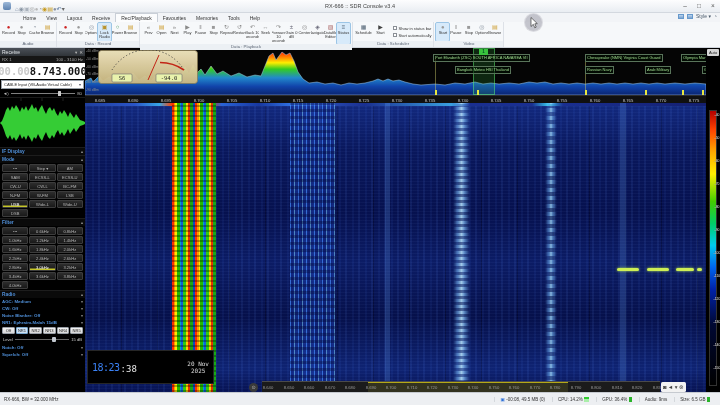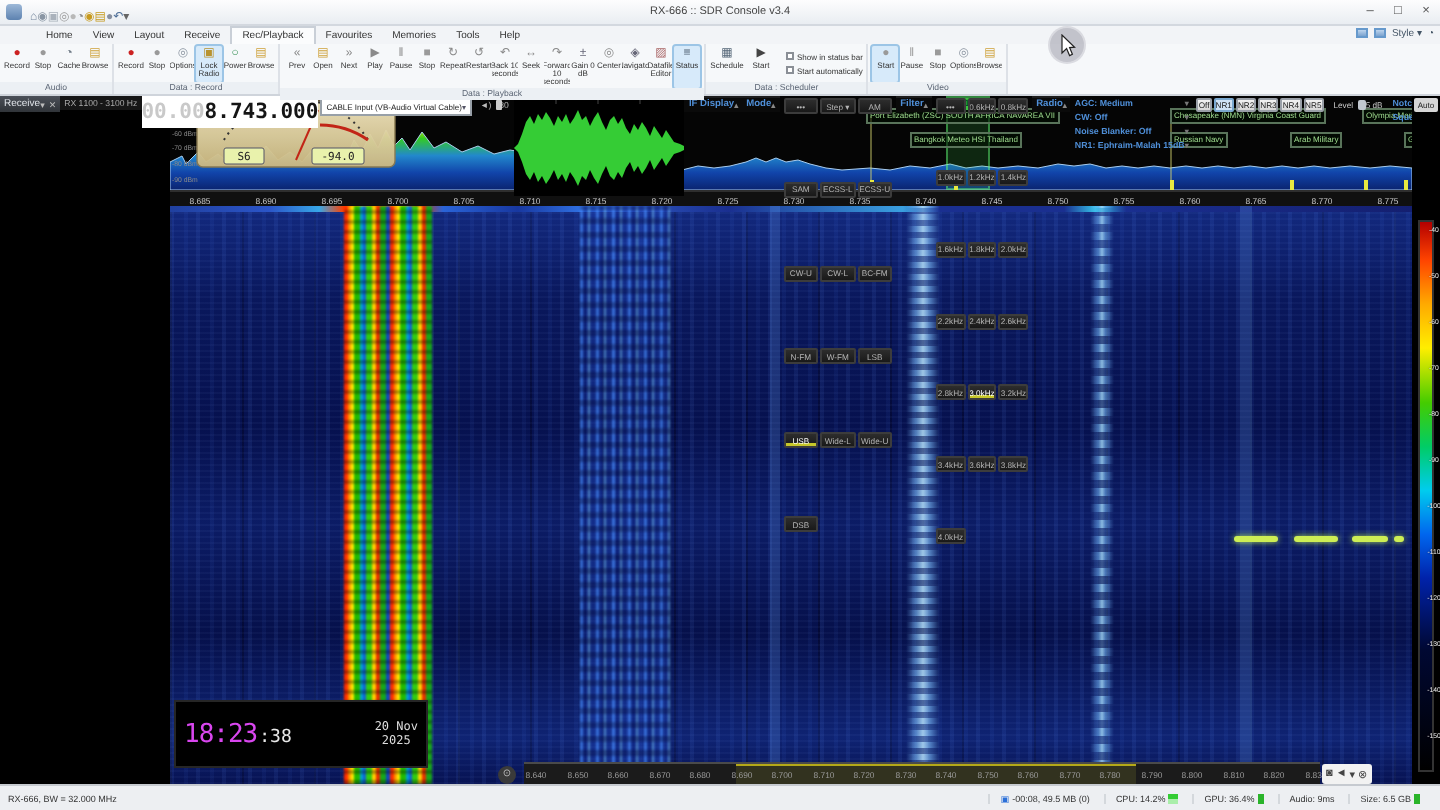--- a/index.html
+++ b/index.html
@@ -42,21 +42,21 @@
   .chkrow{display:flex;align-items:center;gap:1.5px;white-space:nowrap;}
   .chk{width:4px;height:4px;border:0.5px solid #8a8f96;background:#fff;flex:0 0 auto;}
 
   
   .cursor{position:absolute;left:524px;top:13px;width:19px;height:19px;border-radius:50%;
     background:rgba(145,145,160,.5);border:1px solid rgba(255,255,255,.4);z-index:60;}
   .cursor svg{position:absolute;left:5px;top:3px;}
 
   
   .sidebar{position:absolute;left:0;top:48px;width:85px;height:252px;background:#000;
-    display:flex;flex-direction:row;z-index:10;}
+    display:flex;flex-direction:column;z-index:10;}
   .phead{height:8px;background:linear-gradient(#4b5058,#303439);color:#dfe3e8;font-size:5px;
     display:flex;align-items:center;padding:0 2px;flex:0 0 auto;}
   .phead .phic{margin-left:auto;font-size:4.5px;color:#bbb;display:flex;gap:2px;}
   .rxrow{height:7px;background:#161616;color:#aaa;font-size:4.3px;display:flex;
     justify-content:space-between;align-items:center;padding:0 2px;flex:0 0 auto;}
   .freq{height:16px;background:#fff;display:flex;align-items:center;justify-content:center;
     font-family:"DejaVu Sans Mono",monospace;font-weight:bold;font-size:10.5px;flex:0 0 auto;}
   .freq .dim{color:#c9c9c9;}
   .freq .big{color:#151515;}
   .device{height:9px;margin:1px 1px 0 1px;background:#fff;border:0.5px solid #98a0a8;
@@ -137,21 +137,21 @@
     background:linear-gradient(90deg,transparent 0,rgba(120,190,255,.55) 35%,rgba(170,225,255,.8) 50%,rgba(120,190,255,.55) 65%,transparent 100%);
     -webkit-mask-image:repeating-linear-gradient(0deg,#000 0 4px,rgba(0,0,0,.4) 4px 8px);
             mask-image:repeating-linear-gradient(0deg,#000 0 4px,rgba(0,0,0,.4) 4px 8px);}
   .colE{position:absolute;top:0;height:289px;background:rgba(110,170,255,.22);}
   .dash{position:absolute;top:165px;height:3px;border-radius:1.5px;background:#cdee55;
     box-shadow:0 0 3px rgba(200,255,80,.8);z-index:3;}
 
   
   .clock{position:absolute;left:2px;top:302px;width:127px;height:34px;background:#000;border:1px solid #262626;
     display:flex;align-items:center;padding:0 4px;gap:1px;z-index:7;font-family:"DejaVu Sans Mono",monospace;}
-  .t1{font-size:13px;color:#d946ef;letter-spacing:-0.5px;}
+  .t1{font-size:10px;color:#3b82f6;letter-spacing:-0.5px;}
   .t2{font-size:9px;color:#e8e8e8;margin-top:4px;}
   .dt{margin-left:auto;text-align:center;font-size:6px;line-height:1.25;color:#ddd;}
 
   
   .navbar{position:absolute;left:177px;top:333px;width:398px;height:11px;background:#1b1b1b;
     border-top:1px solid #4a4a4a;z-index:8;}
   .nhl{position:absolute;left:106px;top:0;width:200px;height:11px;background:rgba(255,255,70,.1);
     border-top:1px solid #b4a818;}
   .ntick{position:absolute;transform:translateX(-50%);top:2.5px;font-size:4.2px;color:#9a9a9a;}
   .navpower{position:absolute;left:-13px;top:0.5px;width:9px;height:9px;background:#3a3a3a;border-radius:50%;

